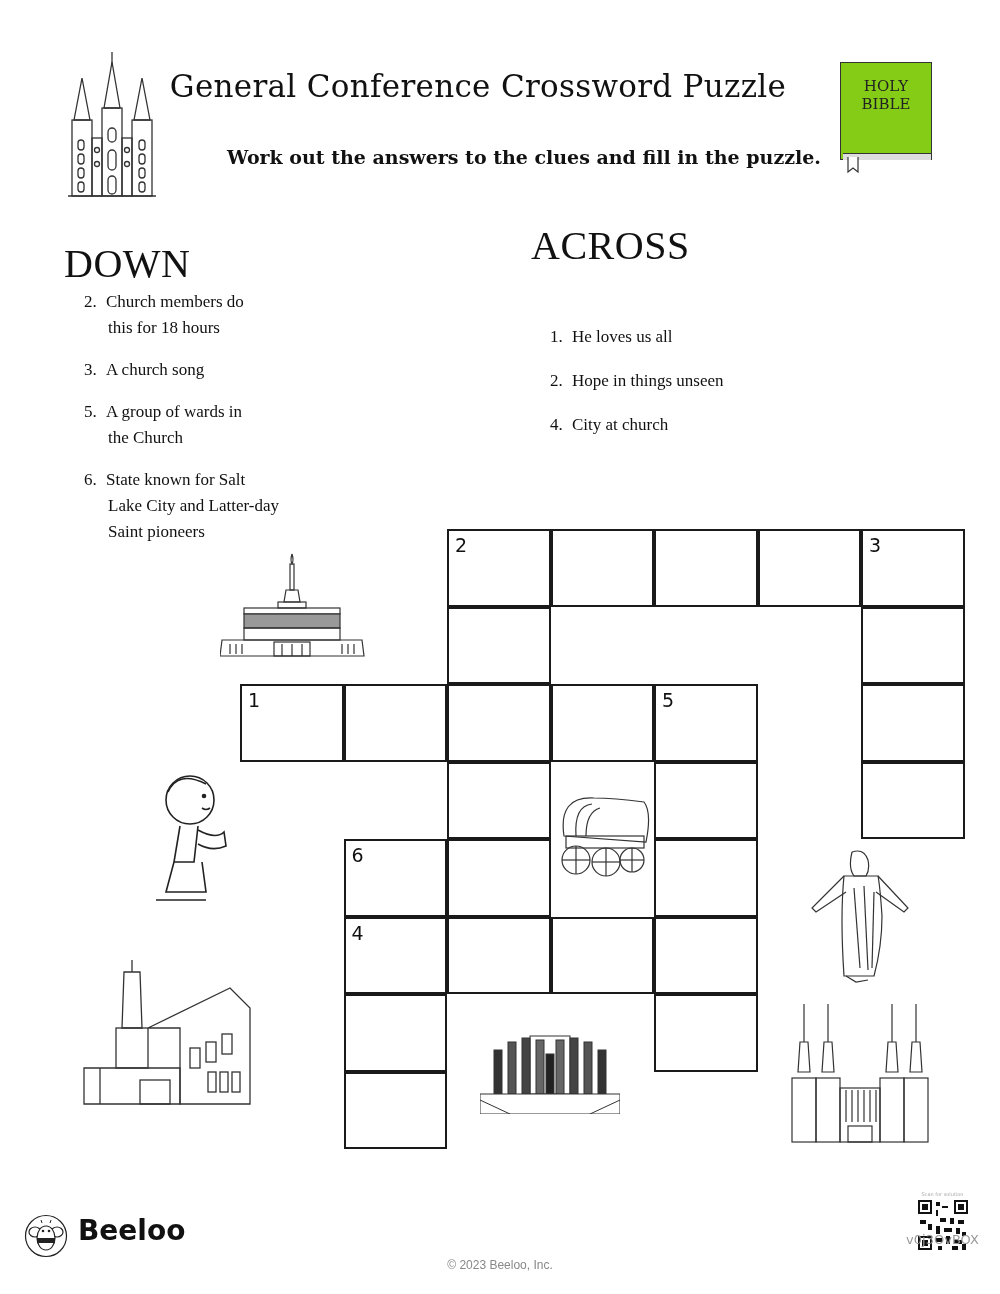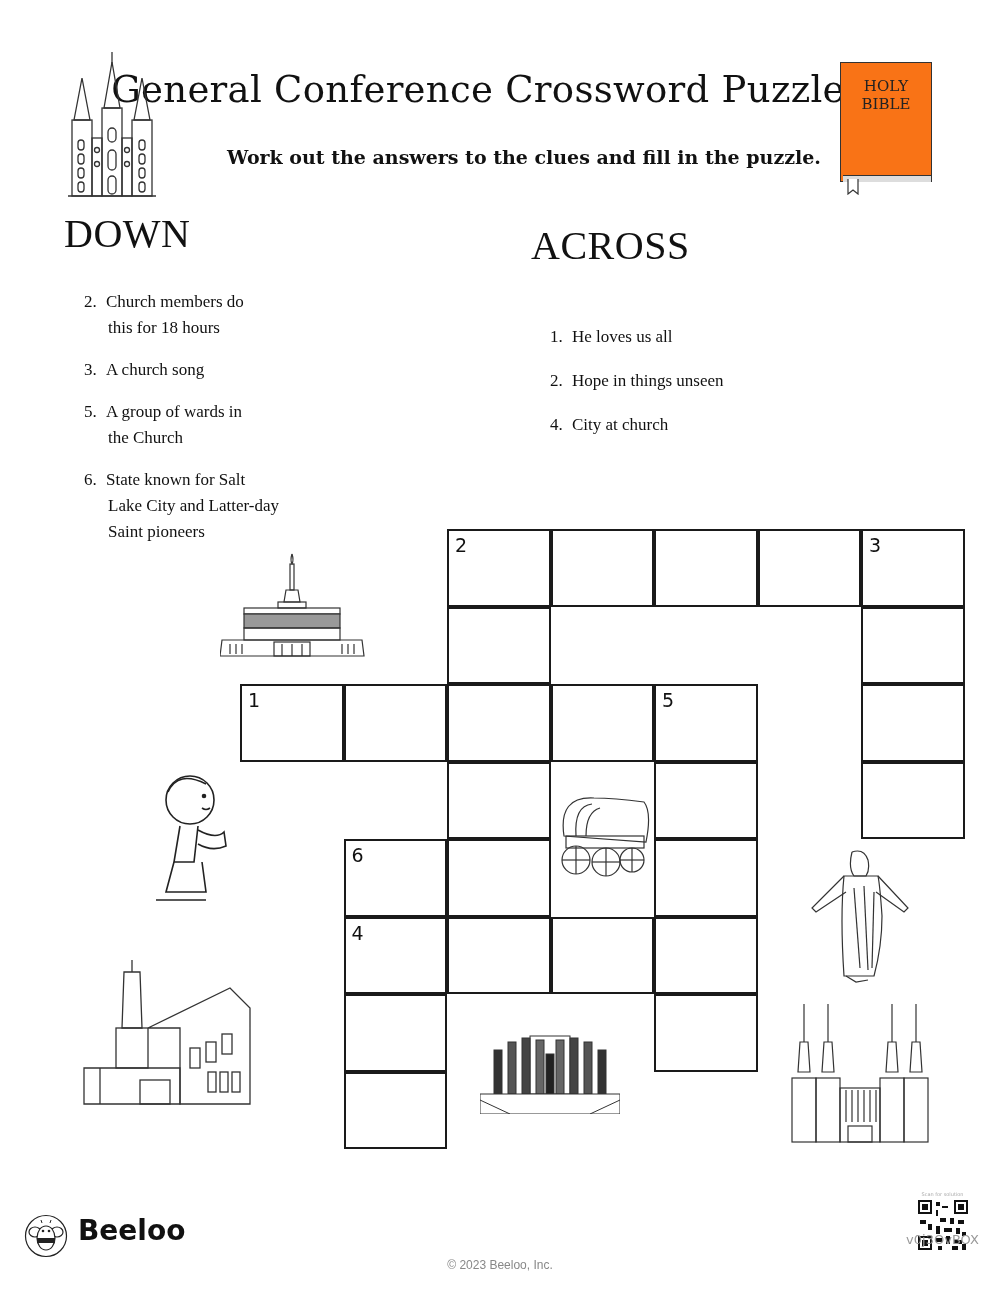--- a/index.html
+++ b/index.html
@@ -1,33 +1,33 @@
 <!DOCTYPE html>
 <html><head>
 <meta charset="utf-8">
 <style>
   html, body { margin: 0; padding: 0; background: #fff; }
   body { width: 1000px; height: 1294px; position: relative; overflow: hidden; font-family: "DejaVu Serif", serif; color: #111; }
   .abs { position: absolute; }
-  .title { left: 0; width: 956px; top: 68px; text-align: center; font-size: 37px; font-family: "DejaVu Serif", serif; letter-spacing: 0.3px; }
+  .title { left: 0; width: 956px; top: 68px; text-align: center; font-size: 31px; font-family: "DejaVu Serif", serif; letter-spacing: 0.3px; }
   .subtitle { left: 0; width: 1000px; top: 146px; text-align: center; font-size: 19px; font-weight: bold; font-family: "DejaVu Serif", serif; padding-left: 24px; }
   .heading { font-size: 40px; font-family: "Liberation Serif", serif; letter-spacing: 0.5px; }
   .clue-list { font-size: 17px; font-family: "Liberation Serif", serif; line-height: 26px; }
   .clue { margin: 16px; }
   .clue .num { display: inline-block; width: 22px; }
   .clue .cont { padding-left: 24px; display: block; }
   .across .clue { margin-bottom: 18px; }
   .cell { position: absolute; width: 103.5px; height: 77.5px; box-sizing: border-box; border: 2px solid #1a1a1a; background: #fff; }
   .cell .n { position: absolute; left: 6px; top: 3px; font-size: 19px; font-family: "DejaVu Sans", sans-serif; font-weight: normal; }
   .footer-logo { left: 24px; top: 1214px; display: flex; align-items: flex-start; }
   .footer-logo .word { font-family: "DejaVu Sans", sans-serif; font-weight: bold; font-size: 28px; margin-left: 10px; color: #111; }
   .copy { left: 0; width: 1000px; top: 1258px; text-align: center; font-family: Liberation Sans, sans-serif; font-size: 12px; color: #888; }
   .qr-label { left: 905px; top: 1191px; width: 75px; text-align: center; font-family: "DejaVu Sans", sans-serif; font-size: 5px; color: #aaa; }
   .qr-code { left: 905px; top: 1232px; width: 75px; text-align: center; font-family: "DejaVu Sans", sans-serif; font-size: 13px; color: #999; }
-  .bible { left: 840px; top: 62px; width: 92px; height: 120px; border: 1.5px solid #333; box-sizing: border-box; background: #f97316; }
+  .bible { left: 840px; top: 62px; width: 92px; height: 98px; border: 1.5px solid #333; box-sizing: border-box; background: #84cc16; }
   .bible .txt { position: absolute; left: 0; right: 0; top: 14px; text-align: center; font-family: "DejaVu Serif", serif; font-size: 15px; line-height: 18px; color: #222; }
   .bible .pages { position: absolute; left: 2px; right: 0; bottom: -1px; height: 6px; border-top: 1.5px solid #333; background: #ddd; }
 </style>
 </head>
 <body>
 
 <div class="abs title">General Conference Crossword Puzzle</div>
 <div class="abs subtitle">Work out the answers to the clues and fill in the puzzle.</div>
 
 <svg class="abs" style="left:66px;top:50px" width="92" height="150" viewBox="0 0 92 150">
@@ -64,21 +64,21 @@
   <div class="txt">
     <div>HOLY</div>
     <div>BIBLE</div>
   </div>
   <div class="pages"></div>
   <svg style="position:absolute;left:6px;bottom:-14px" width="12" height="16" viewBox="0 0 12 16">
     <path d="M1,0 L1,15 L6,11 L11,15 L11,0" fill="#fff" stroke="#333" stroke-width="1.2"></path>
   </svg>
 </div>
 
-<div class="abs heading" style="left:64px;top:210px">DOWN</div>
+<div class="abs heading" style="left:64px;top:240px">DOWN</div>
 <div class="abs clue-list" style="left:68px;top:273px">
   <div class="clue">
     <span class="num">2.</span><span>Church members do</span>
     <span class="cont">this for 18 hours</span>
   </div>
   <div class="clue">
     <span class="num">3.</span><span>A church song</span>
   </div>
   <div class="clue">
     <span class="num">5.</span><span>A group of wards in</span>

